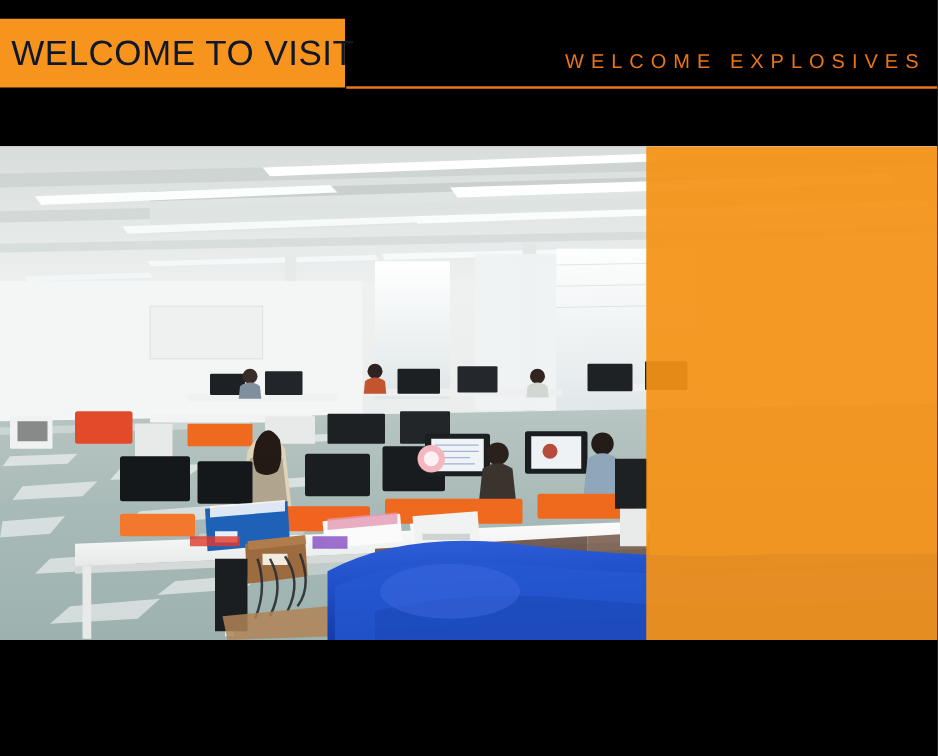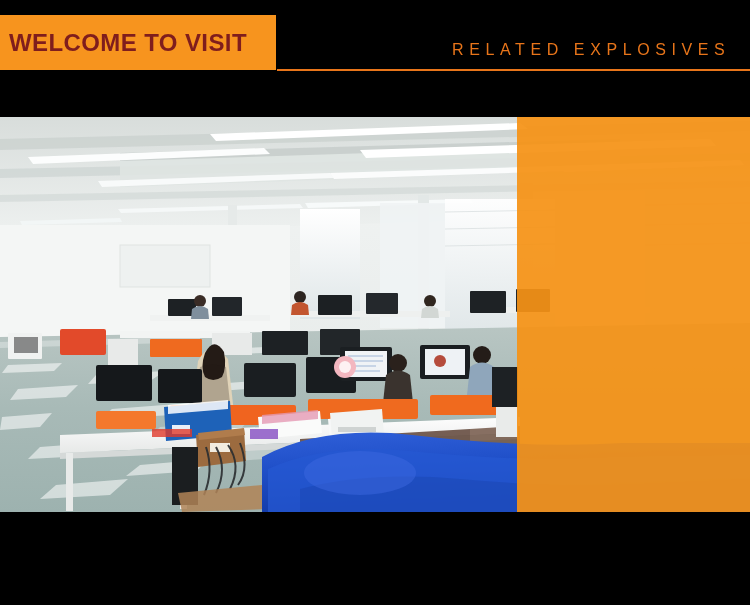--- a/index.html
+++ b/index.html
@@ -23,23 +23,23 @@
     width:750px; height:117px;
     background:#000;
   }
   #welcome-block{
     position:absolute; left:0; top:15px;
     width:276px; height:55px;
     background:#F7941E;
     display:flex; align-items:center;
   }
   #welcome-text{
-    color:#7f1d1d;
-    font-size:24px;
-    font-weight:700;
+    color:#0f172a;
+    font-size:28px;
+    font-weight:400;
     letter-spacing:0.4px;
     padding-left:9px;
     white-space:nowrap;
     line-height:1;
   }
   #related-text{
     position:absolute;
     left:452px; top:42px;
     width:276px;
     text-align:right;
@@ -89,21 +89,21 @@
 <body>
 
 <div id="stage">
 
   <div id="header">
 
     <div id="welcome-block">
       <span id="welcome-text">WELCOME TO VISIT</span>
     </div>
 
-    <div id="related-text">RELATED EXPLOSIVES</div>
+    <div id="related-text">WELCOME EXPLOSIVES</div>
 
     <div id="header-rule"></div>
   </div>
 
   <div id="photo-band">
 
     <div id="office-photo">
       <svg viewBox="0 0 750 395" preserveAspectRatio="none" aria-hidden="true">
         <defs>
           <linearGradient id="ceilGrad" x1="0" y1="0" x2="0" y2="1">

